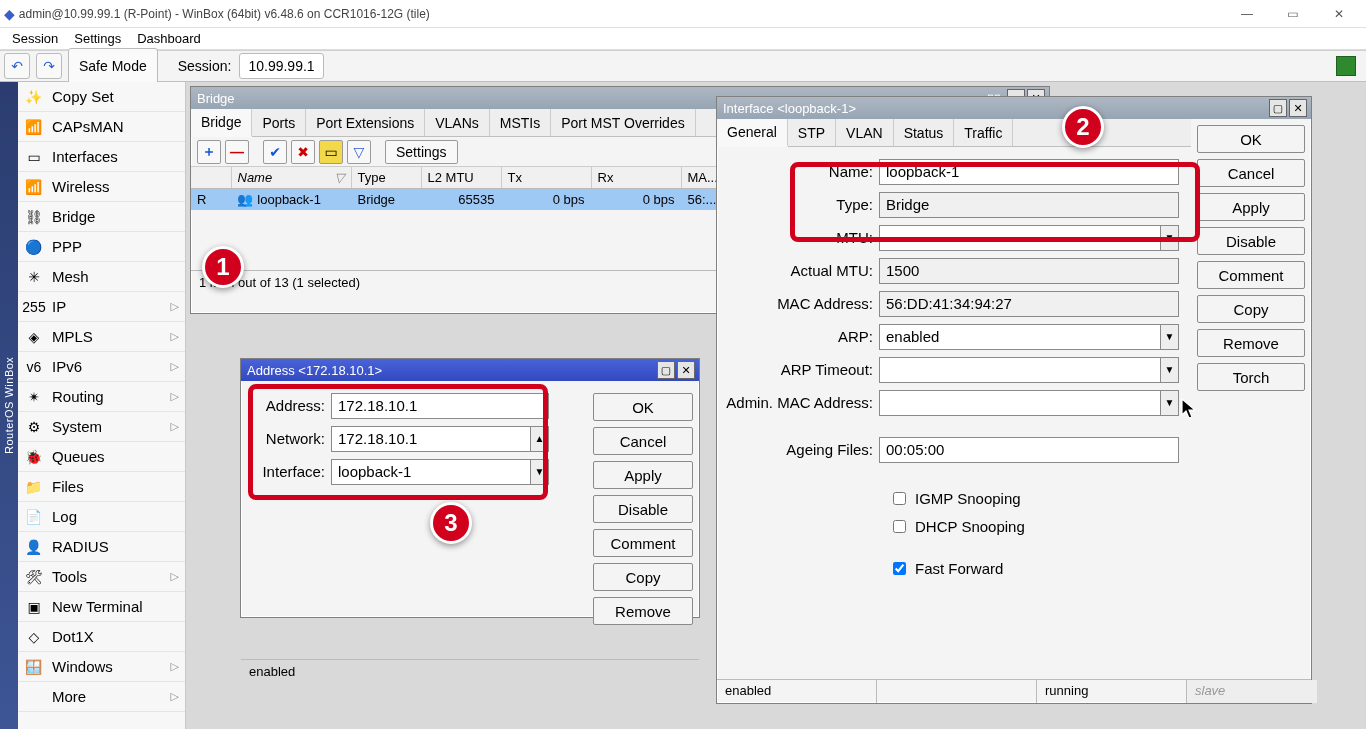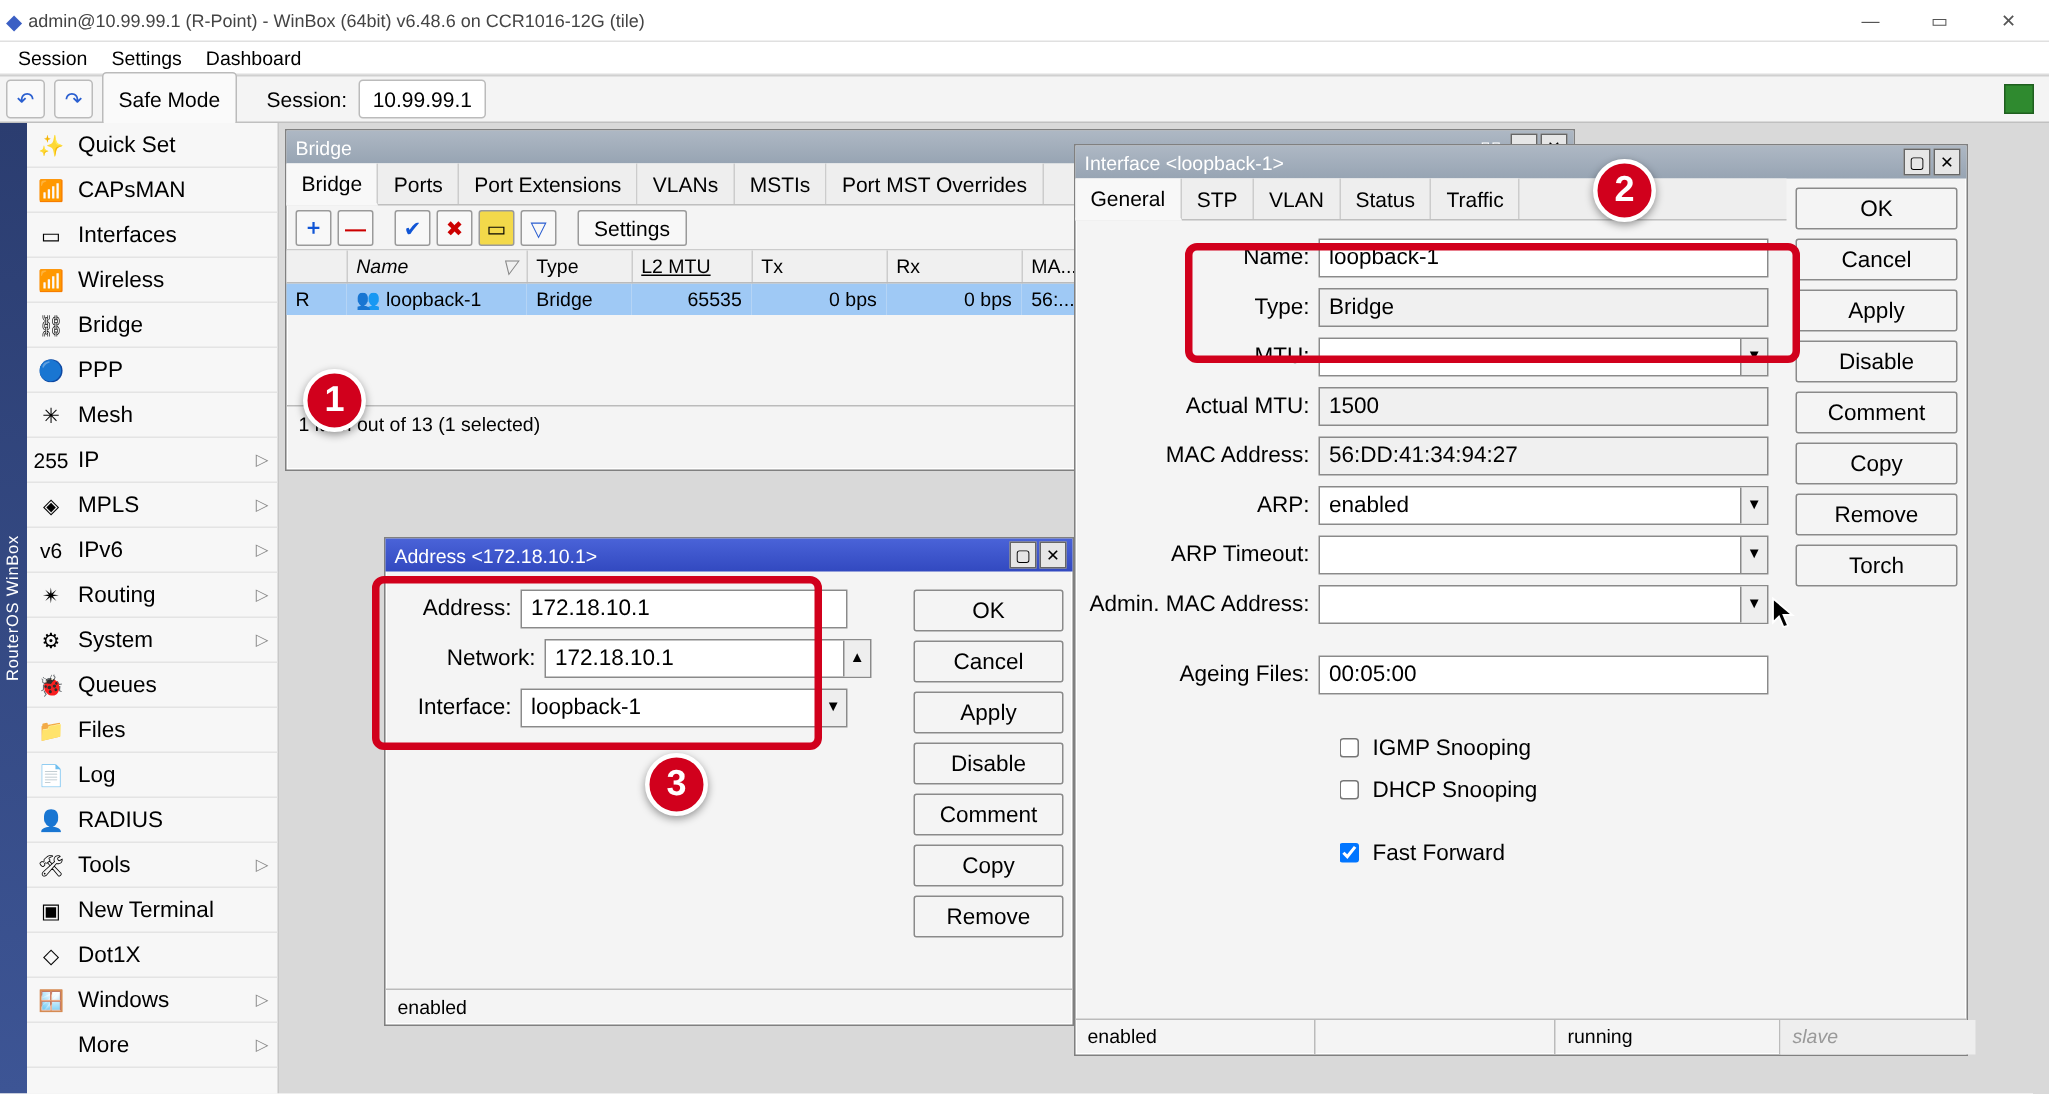--- a/index.html
+++ b/index.html
@@ -86,21 +86,21 @@
   <div class="green-sq"></div>
 </div>
 
 <div class="workspace">
 
   <div class="side-rail">RouterOS WinBox</div>
 
   <div class="main-menu" id="mainmenu">
       <div class="mi">
         <span class="ico">✨</span>
-        <span>Quick Set</span>
+        <span>Copy Set</span>
       </div>
       <div class="mi">
         <span class="ico">📶</span>
         <span>CAPsMAN</span>
       </div>
       <div class="mi">
         <span class="ico">▭</span>
         <span>Interfaces</span>
       </div>
       <div class="mi">
@@ -212,21 +212,21 @@
         <div class="sqbtn" style="color:#2b5ed0;">▽</div>
         <div style="width:6px;"></div>
         <div class="txtbtn">Settings</div>
       </div>
       <table class="grid">
         <thead>
             <tr id="bridgehead">
               <th style="width: 40px;"></th>
               <th style="width: 120px; font-style: italic;">Name <span style="float:right;color:#888;">▽</span></th>
               <th style="width: 70px;">Type</th>
-              <th style="width: 80px; text-decoration: underline;">L2 MTU</th>
+              <th style="width: 80px;">L2 MTU</th>
               <th style="width: 90px;">Tx</th>
               <th style="width: 90px;">Rx</th>
               <th style="width: auto;">MA...</th>
             </tr>
           </thead>
         <tbody>
           <tr class="sel">
             <td style="width:40px;">R</td>
             <td style="width:120px;"><span style="color:#2a62b5;">👥</span> <span>loopback-1</span></td>
             <td style="width:70px;">Bridge</td>
@@ -344,36 +344,36 @@
           </div>
       </div>
       <div class="statbar">
         <div style="min-width:160px;">enabled</div>
         <div style="min-width:160px;"></div>
         <div style="min-width:150px;">running</div>
         <div class="sl" style="flex:1;border-right:none;font-style:italic;">slave</div>
       </div>
     </div>
 
-    <div class="wbwin" style="left:70px; top:276px; width:460px; height:326px;">
+    <div class="wbwin" style="left:54px; top:276px; width:460px; height:260px;">
       <div class="t blue">
         <span class="tt">Address &lt;172.18.10.1&gt;</span>
         <div class="tb">▢</div>
         <div class="tb">✕</div>
       </div>
       <div style="display:flex; height:278px;">
         <div style="flex:1; padding-top:8px;">
           <div class="frow">
               <label style="width:90px;">Address:</label>
               <div class="fld" style="width:218px;">
                 <span>172.18.10.1</span>
               </div>
             </div>
           <div class="frow">
-              <label style="width:90px;margin-left:16px;">Network:</label>
+              <label style="width:90px;">Network:</label>
               <div class="fld" style="width:218px;">
                 <span>172.18.10.1</span>
                 <span class="dd">▲</span>
               </div>
             </div>
           <div class="frow">
               <label style="width:90px;">Interface:</label>
               <div class="fld" style="width:218px;">
                 <span>loopback-1</span>
                 <span class="dd">▼</span>

